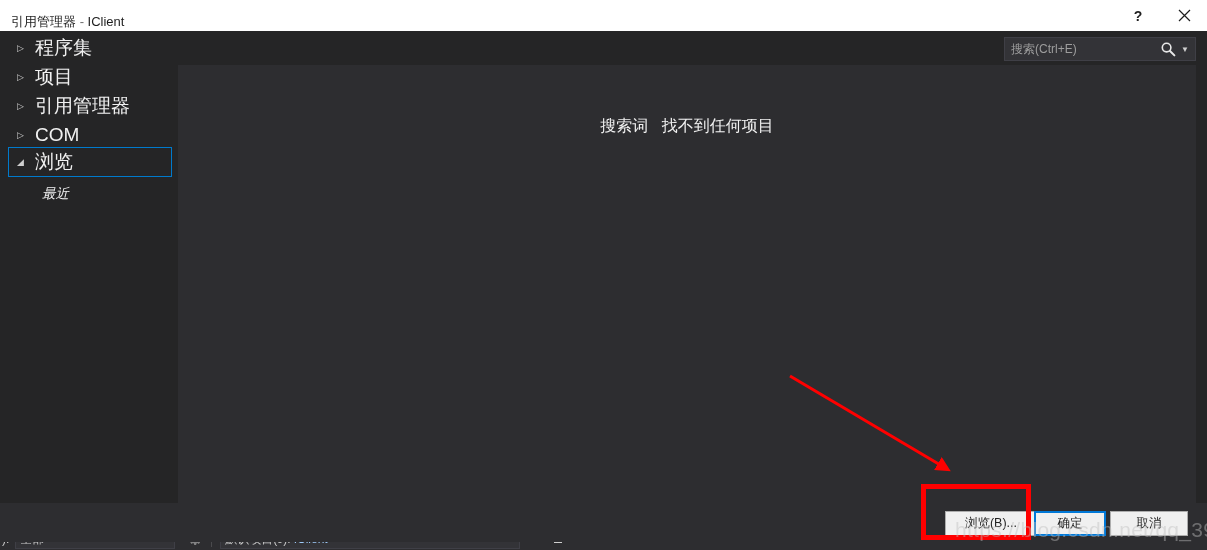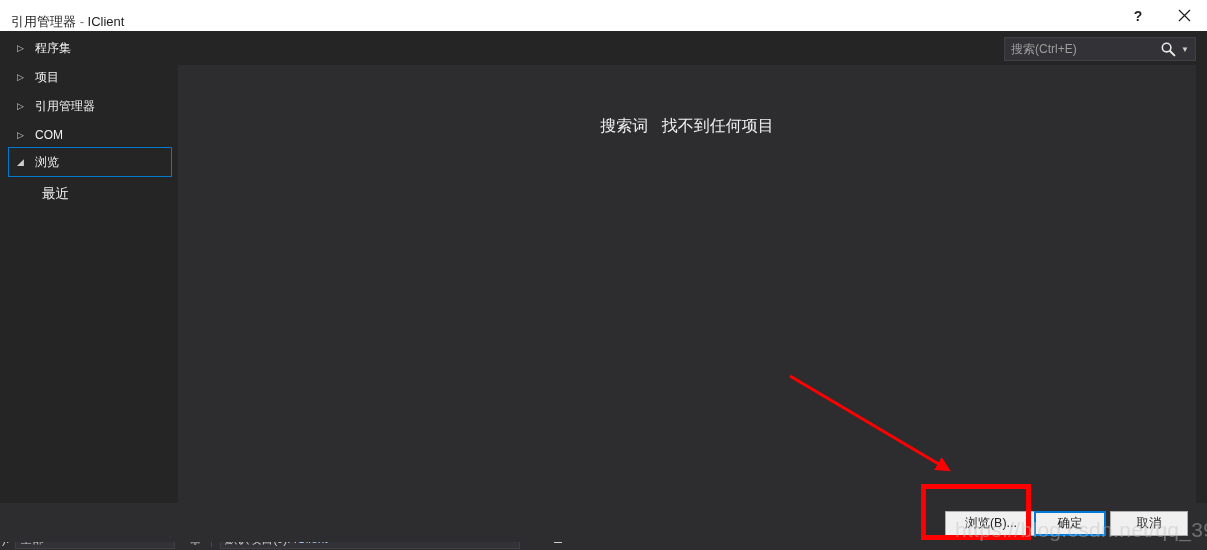--- a/index.html
+++ b/index.html
@@ -222,21 +222,21 @@
   .nav-item .tri {
     width: 18px;
     margin-left: 8px;
     font-size: 9px;
     color: #cfcfcf;
     line-height: 1;
     display: flex;
     align-items: center;
   }
   .nav-item .nav-label {
-    font-size: 12px;
+    font-size: 19px;
     color: #f1f1f1;
     white-space: nowrap;
   }
   .nav-item.selected {
     border: 1px solid #007acc;
     background: #252526;
   }
   .nav-child {
     position: absolute;
     left: 8px;
@@ -244,20 +244,21 @@
     height: 28px;
     display: flex;
     align-items: center;
     box-sizing: border-box;
   }
   .nav-child .nav-label {
     margin-left: 34px;
     font-size: 13.5px;
     color: #f1f1f1;
     white-space: nowrap;
+    font-style: italic;
   }
 
   
   .search-row {
     position: absolute;
     left: 1004px;
     top: 6px;
     width: 192px;
     height: 24px;
   }

